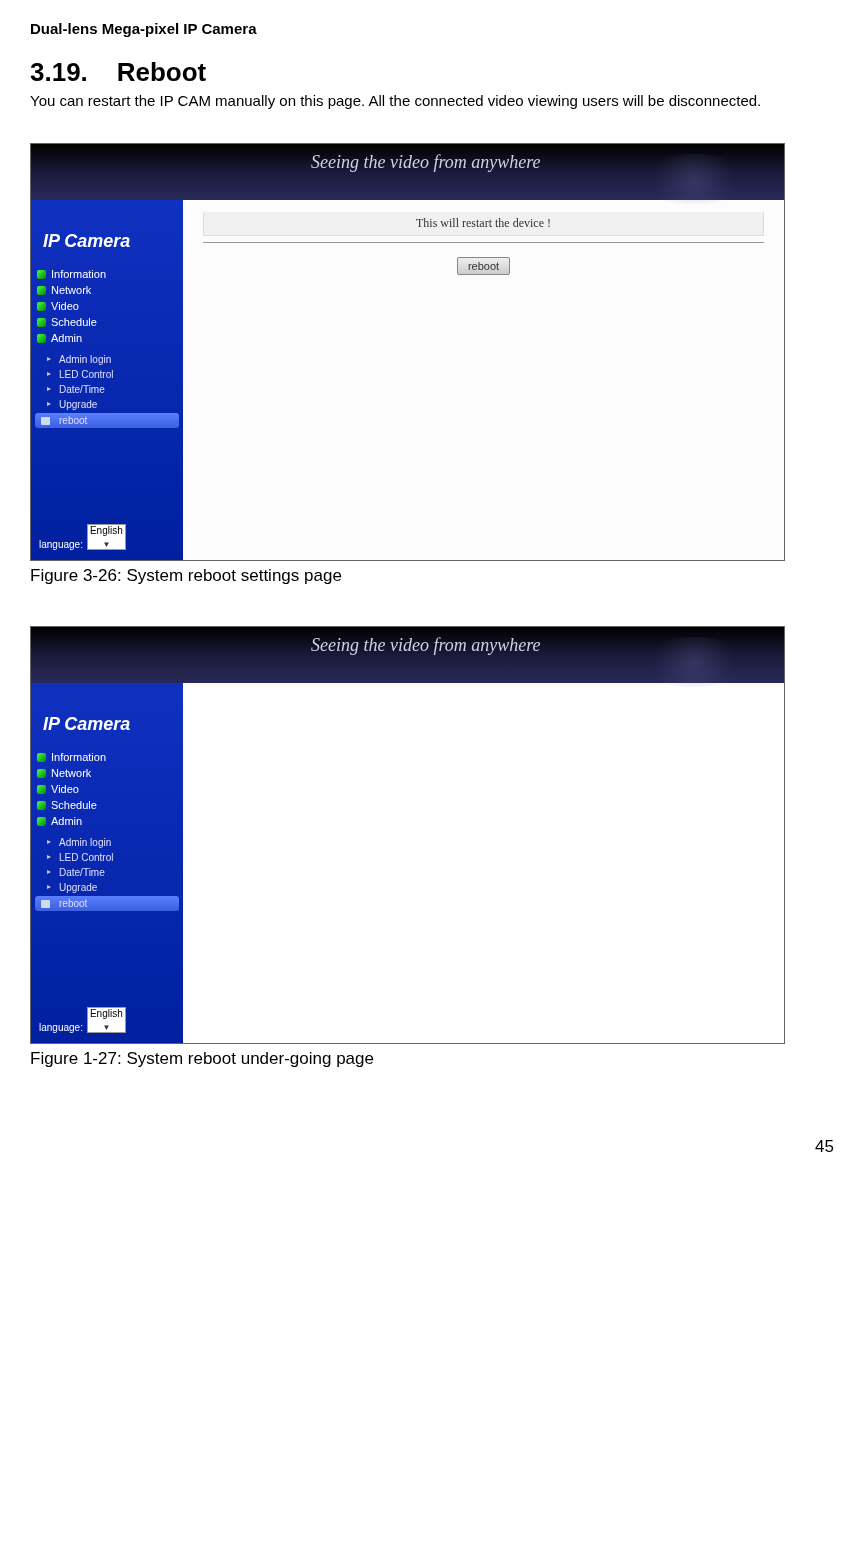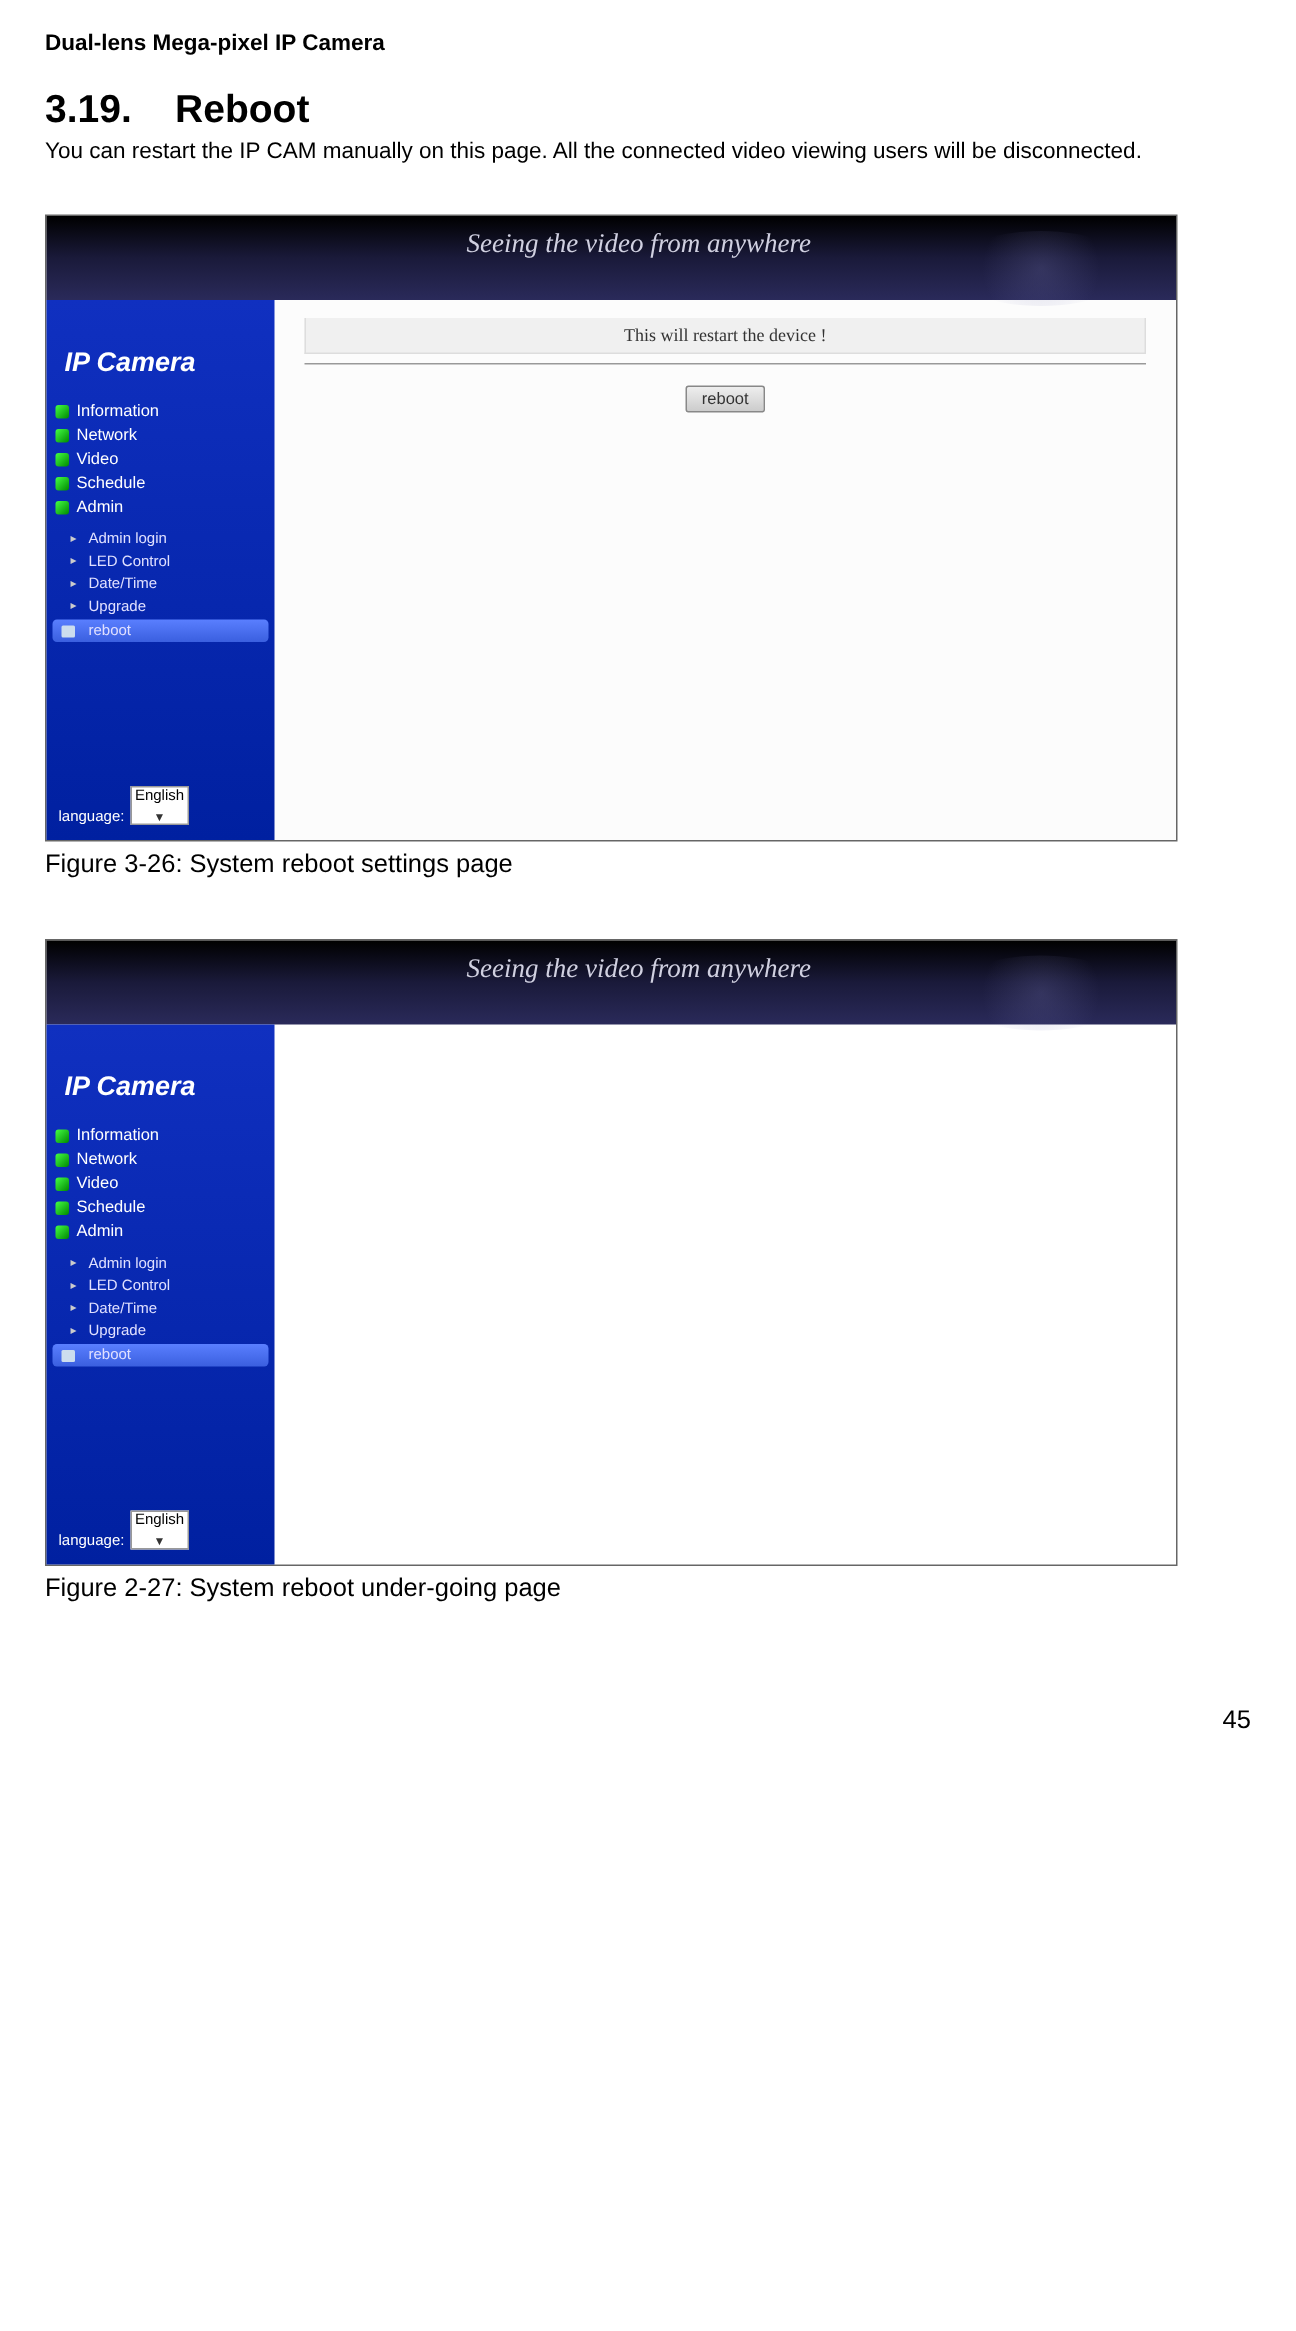--- a/index.html
+++ b/index.html
@@ -114,15 +114,15 @@
       <div class="lang-row">
         <span>language:</span>
         <span class="lang-select">
           <span>English</span>
           <span class="arrow">▼</span>
         </span>
       </div>
     </div>
   </div>
 </div>
-<div class="caption">Figure 2-27: System reboot under-going page</div>
+<div class="caption">Figure 1-27: System reboot under-going page</div>
 
 <div class="page-number">45</div>
 
 </body></html>

